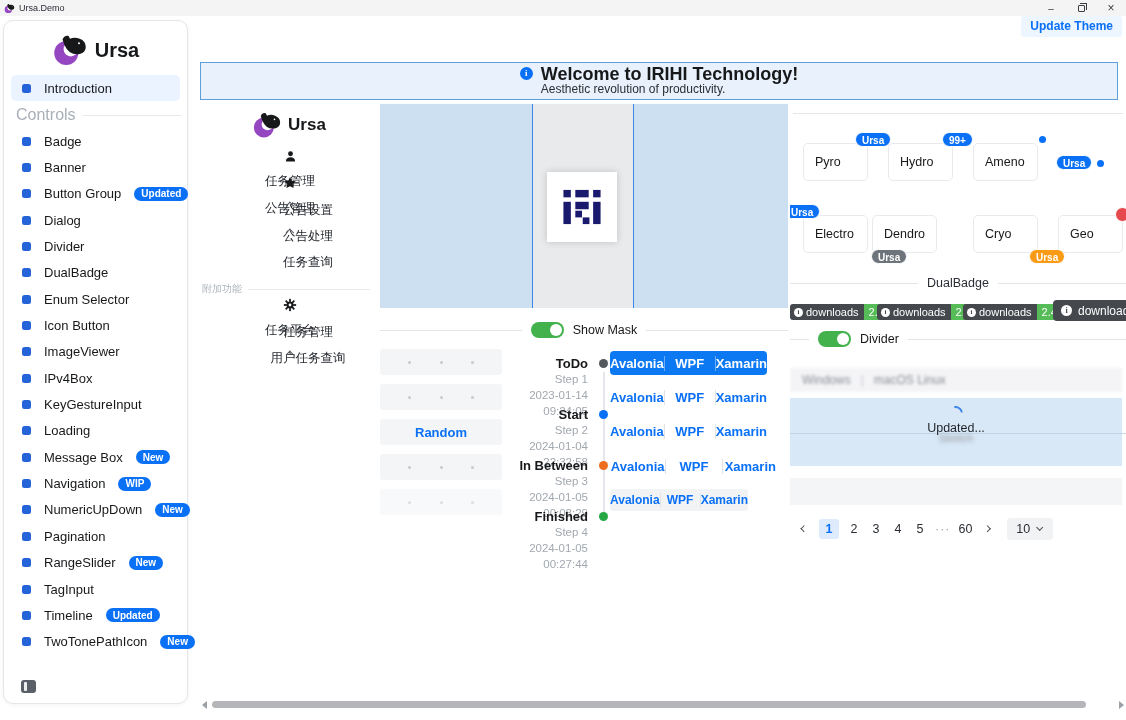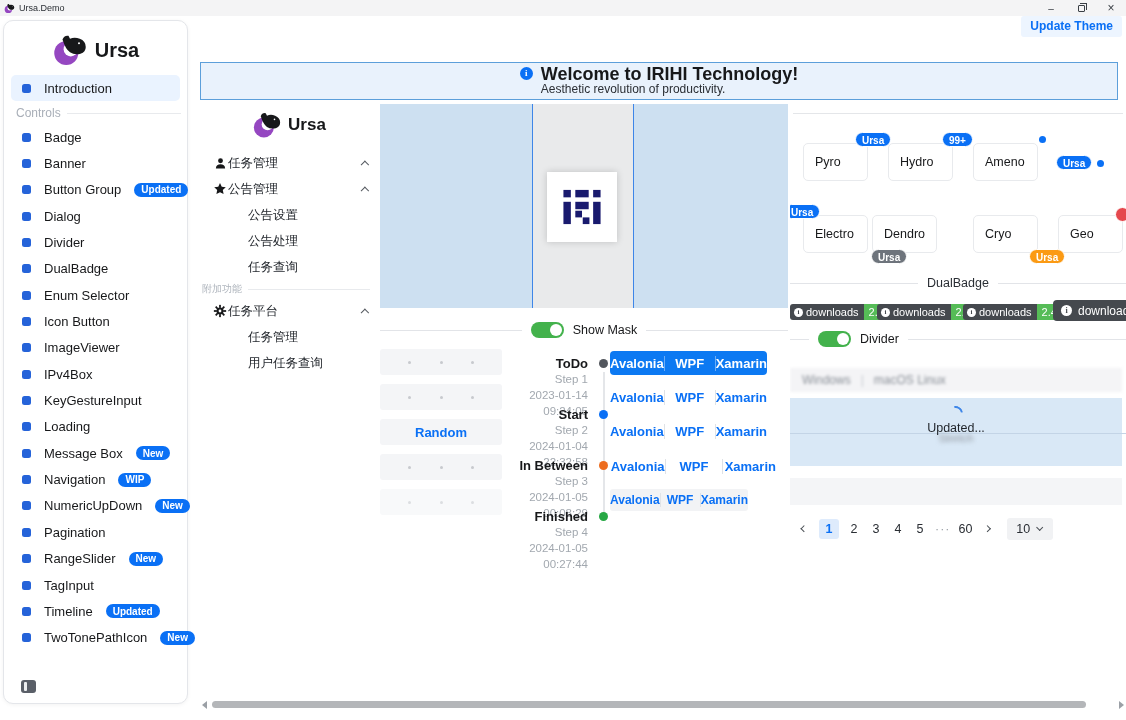--- a/index.html
+++ b/index.html
@@ -16,41 +16,41 @@
   .win-btn { width:30px; height:16px; display:flex; align-items:center; justify-content:center; font-size:10px; color:#3a3f45; }
   .max-glyph { width:7px; height:7px; border:1px solid #3a3f45; border-radius:1px; position:relative; }
   .max-glyph::after { content:""; position:absolute; left:1.5px; top:-3px; width:6px; height:6px; border-top:1px solid #3a3f45; border-right:1px solid #3a3f45; }
   
   .sidebar { position:absolute; left:3px; top:20px; width:185px; height:684px; background:#fff; border:1px solid #e4e6ea; border-radius:10px; box-shadow:0 1px 4px rgba(0,0,0,.05); }
   .sb-logo { height:50px; display:flex; align-items:center; justify-content:center; gap:7px; padding-top:8px; }
   .sb-logo-text { font-size:20px; font-weight:bold; color:#17181a; }
   .sb-intro { margin:4px 7px 0 7px; height:26px; border-radius:5px; background:#eaf3ff; display:flex; align-items:center; gap:13px; padding-left:11px; }
   .bullet { width:9px; height:9px; border-radius:2.5px; background:#2563d9; flex:none; }
   .sb-section { display:flex; align-items:center; gap:6px; padding:5px 6px 2px 12px; }
-  .sb-section-label { font-size:12px; color:#a9afb8; }
+  .sb-section-label { font-size:16px; color:#a9afb8; }
   .sb-section-line { flex:1; height:1px; background:#e8eaed; }
   .sb-items { padding-top:2px; }
   .sb-item { height:26.35px; display:flex; align-items:center; gap:13px; padding-left:18px; cursor:pointer; }
   .sb-label { font-size:13px; color:#17181a; white-space:nowrap; }
   .pill { background:#0a70f5; color:#fff; font-size:10px; font-weight:bold; border-radius:8px; padding:1.5px 7px; line-height:11px; }
   .sb-collapse { position:absolute; left:17px; bottom:10px; width:15px; height:13px; background:#5a5f68; border-radius:3px; }
   .sb-collapse::after { content:""; position:absolute; left:3px; top:2px; width:3px; height:9px; background:#eceef0; border-radius:1px; }
   
   .update-theme { position:absolute; right:4px; top:16px; height:21px; line-height:21px; padding:0 9px; background:#edf5ff; border-radius:3px; color:#0a70f5; font-weight:bold; font-size:12px; cursor:pointer; }
   
   .banner { position:absolute; left:200px; top:62px; width:918px; height:38px; background:#e9f2fc; border:1px solid #5c9fda; display:flex; justify-content:center; align-items:center; }
   .banner-inner { display:flex; gap:8px; align-items:flex-start; }
   .info-icon { width:13px; height:13px; border-radius:50%; background:#0a70f5; color:#fff; font-size:9px; font-weight:bold; display:flex; align-items:center; justify-content:center; margin-top:1px; font-family:"Liberation Serif",serif; }
   .banner-title { font-size:18px; font-weight:bold; color:#17181a; line-height:16px; }
   .banner-sub { font-size:12px; color:#2a2e34; line-height:15px; }
   
   .menu-panel { position:absolute; left:200px; top:100px; width:178px; }
   .menu-logo { height:50px; display:flex; align-items:center; justify-content:center; gap:6px; }
   .menu-logo-text { font-size:17px; font-weight:bold; color:#17181a; }
-  .m-row { height:26px; display:flex; align-items:center; padding:0 10px 0 12px; cursor:pointer; }
+  .m-row { height:26px; display:flex; align-items:center; gap:10px; padding:0 10px 0 12px; cursor:pointer;flex-direction:column; }
   .m-icon { width:16px; display:flex; justify-content:center; flex:none; }
   .m-label { font-size:12.5px; color:#1f2329; flex:1; white-space:nowrap; }
   .m-sub { padding-left:48px; }
   .m-section { display:flex; align-items:center; gap:6px; height:18px; padding:0 8px 0 2px; }
   .m-section-label { font-size:10px; color:#b0b6be; }
   .m-section-line { flex:1; height:1px; background:#e8eaed; }
   .chev { display:inline-block; border:solid #555a60; border-width:0 1.3px 1.3px 0; padding:2.4px; }
   .chev-up { transform:rotate(-135deg); margin-top:3px; }
   .chev-down { transform:rotate(45deg); margin-top:-2px; }
   .chev-left { transform:rotate(135deg); }

